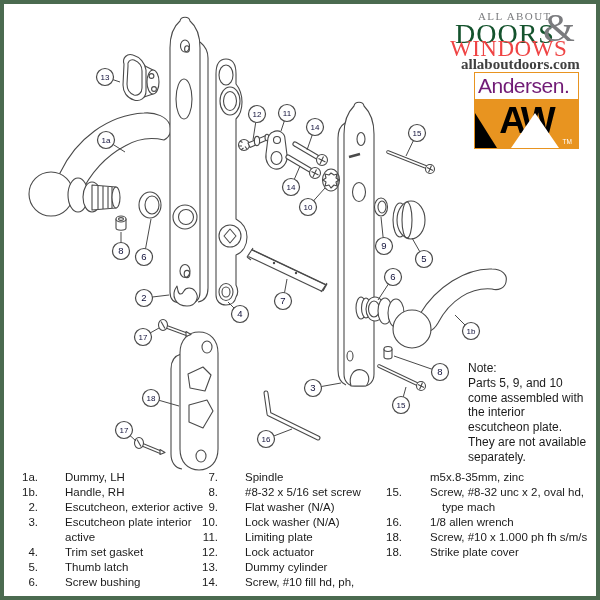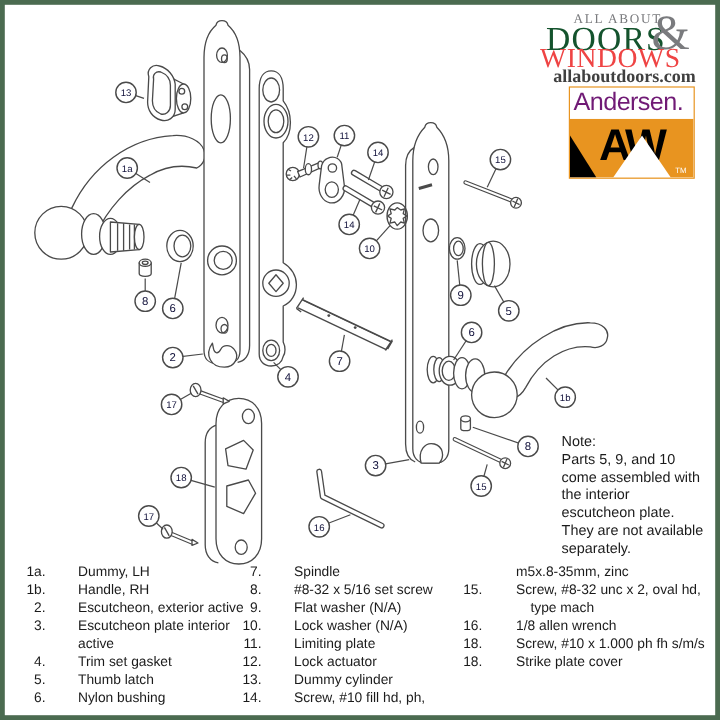--- a/index.html
+++ b/index.html
@@ -410,21 +410,21 @@
       <div class="plist-row">
         <span class="plist-num">4.</span>
         <span class="plist-text">Trim set gasket</span>
       </div>
       <div class="plist-row">
         <span class="plist-num">5.</span>
         <span class="plist-text">Thumb latch</span>
       </div>
       <div class="plist-row">
         <span class="plist-num">6.</span>
-        <span class="plist-text">Nylon bushing</span>
+        <span class="plist-text">Screw bushing</span>
       </div>
     </div>
   <div class="plist c2">
       <div class="plist-row">
         <span class="plist-num">7.</span>
         <span class="plist-text">Spindle</span>
       </div>
       <div class="plist-row">
         <span class="plist-num">8.</span>
         <span class="plist-text">#8-32 x 5/16 set screw</span>

